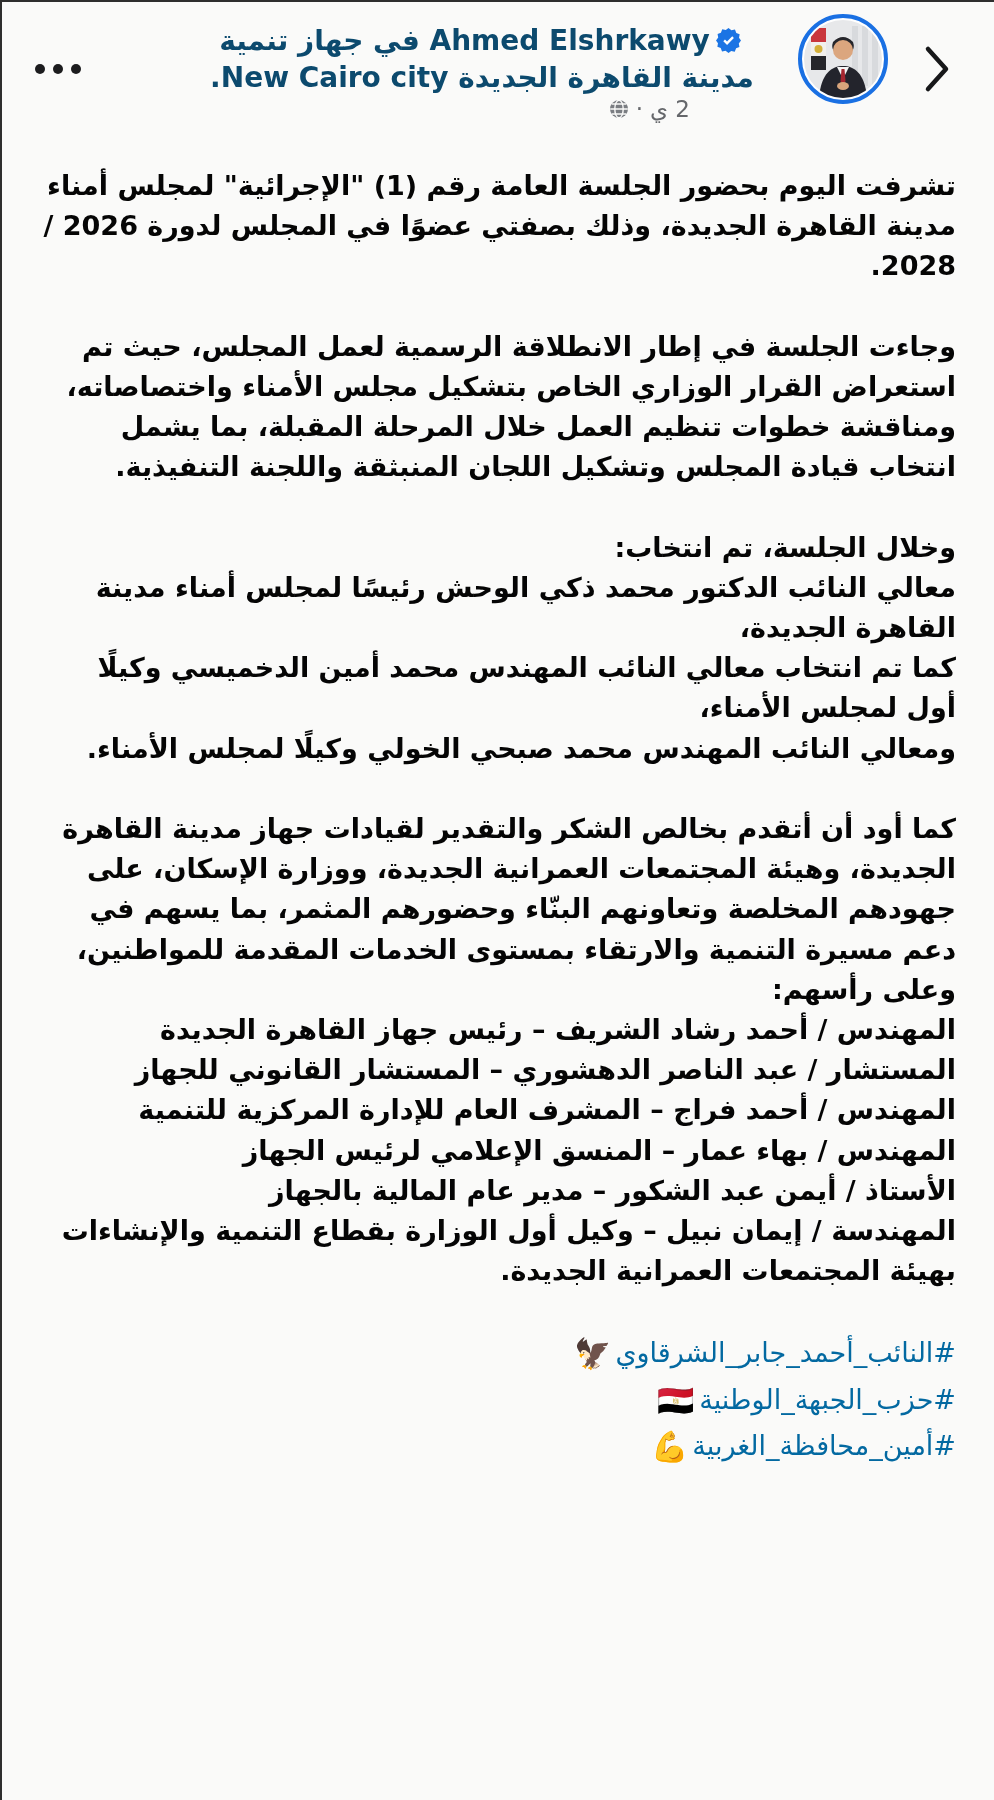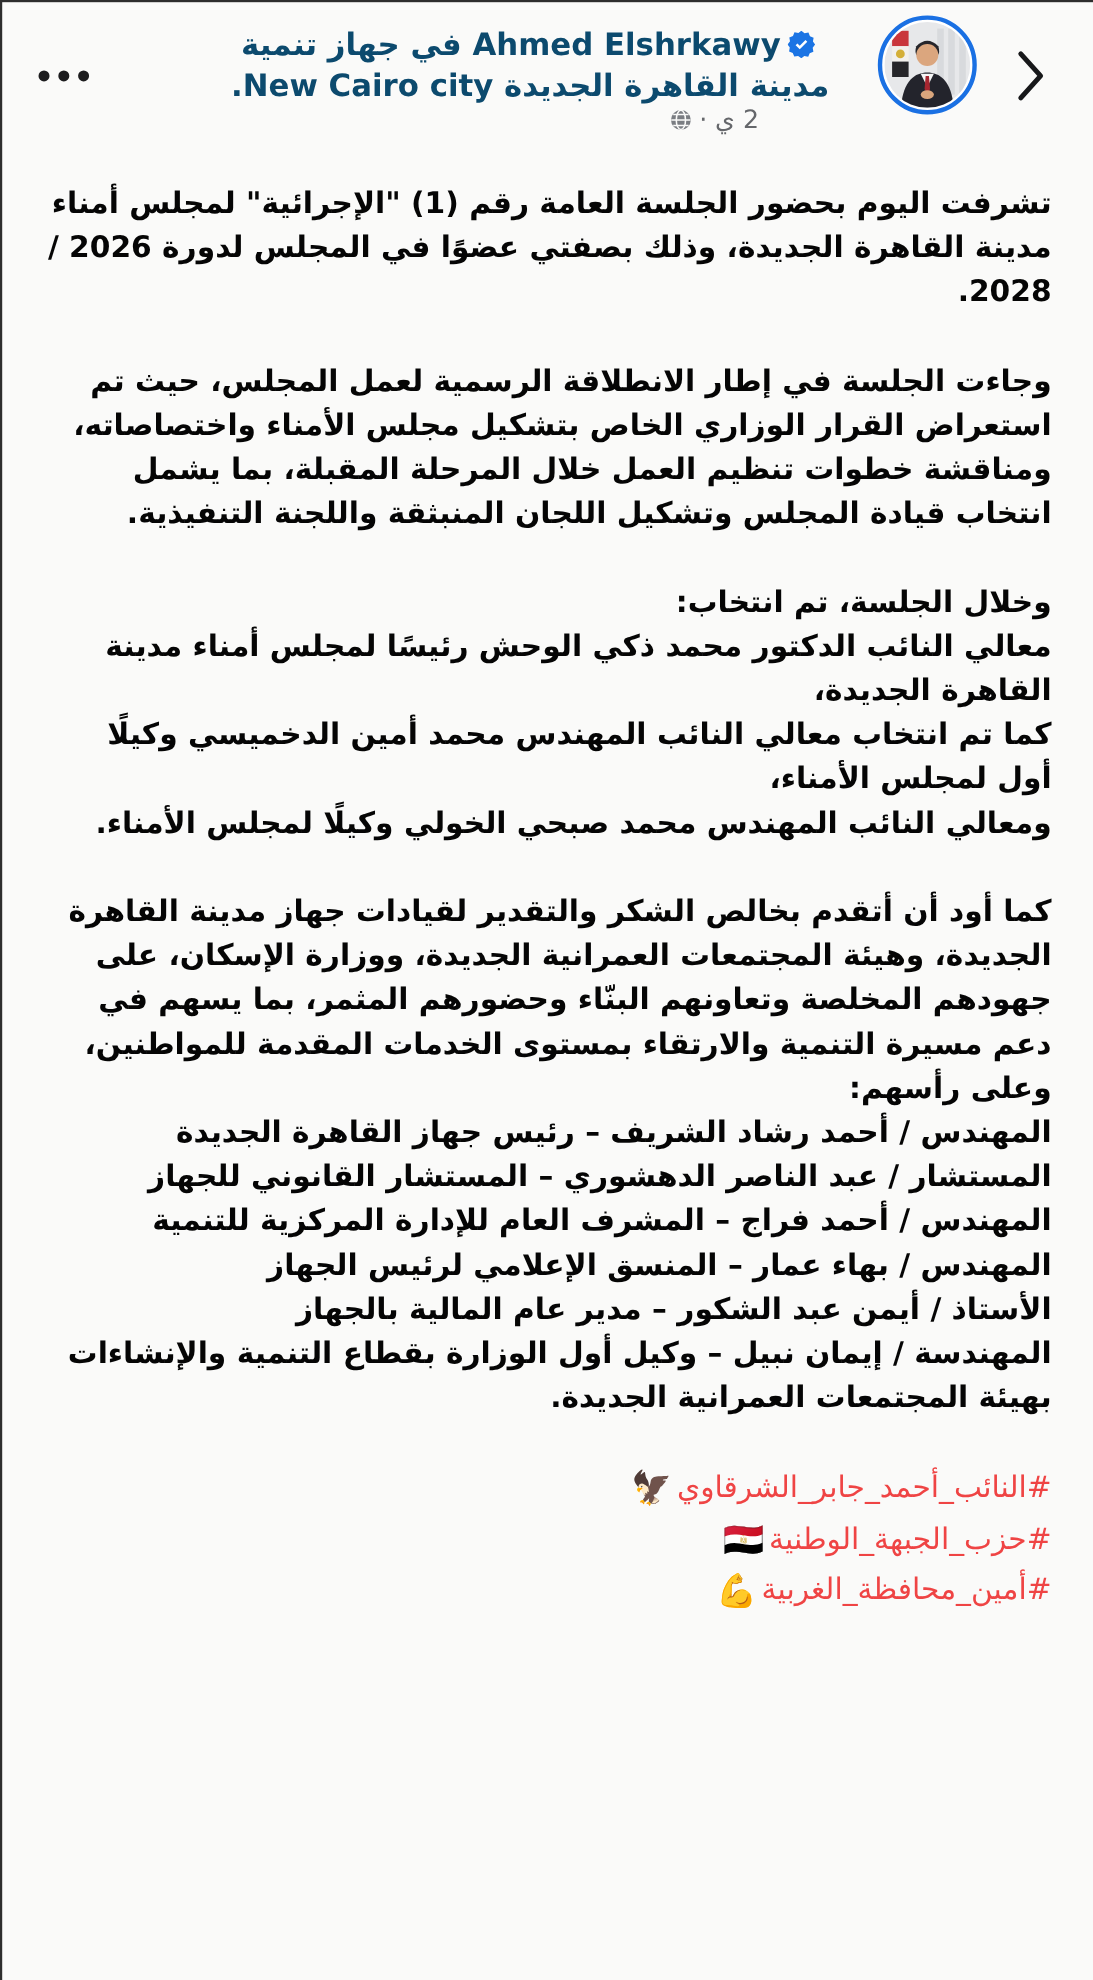--- a/index.html
+++ b/index.html
@@ -39,21 +39,21 @@
     font-size:27px;line-height:1.49;font-weight:700;color:#050505;
     letter-spacing:0;
   }
   .post-body p{margin:0 0 40px 0;}
   
   .hashtag-block{
     padding:0 38px 0 38px;direction:rtl;text-align:right;
     font-size:27px;line-height:1.55;font-weight:400;
   }
   .tag-row{white-space:nowrap;}
-  .tag-row .tag{color:#ef4444;text-decoration:none;cursor:pointer;}
+  .tag-row .tag{color:#0369a1;text-decoration:none;cursor:pointer;}
   .tag-row .emoji{font-size:30px;margin-right:4px;vertical-align:-2px;}
 </style>
 </head>
 <body>
 
 <div class="canvas">
 
   <div class="header">
 
     <div class="dots-menu">

